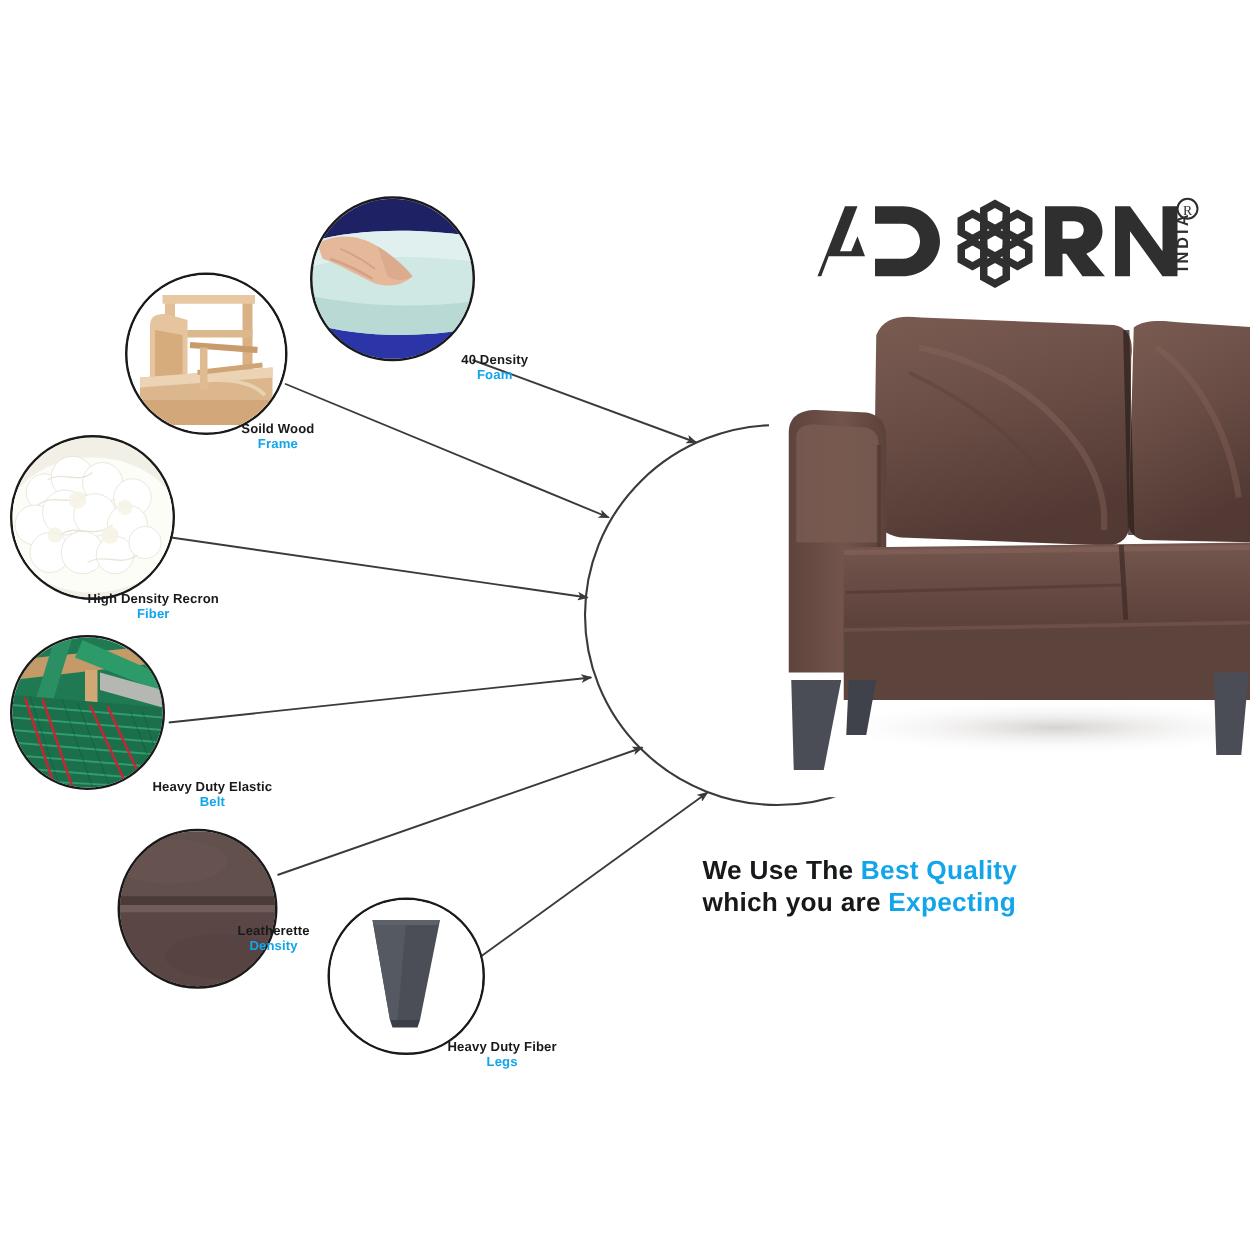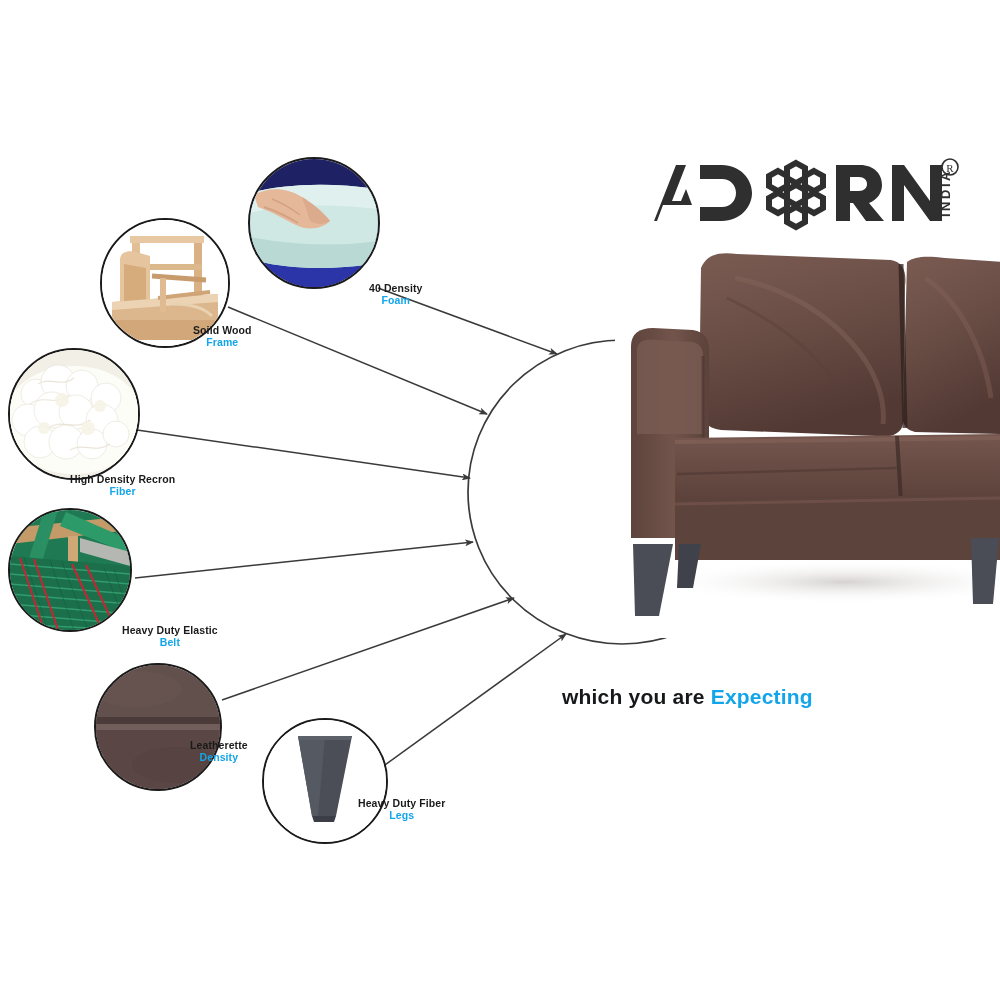--- a/index.html
+++ b/index.html
@@ -148,21 +148,21 @@
         <path d="M10,82 L116,74 L116,82 L10,90 Z" fill="#ecd3b4"></path>
 
         <rect x="8" y="100" width="110" height="20" fill="#d2a87b"></rect>
 
         <path d="M50,56 L104,60" stroke="#c89b6c" stroke-width="5" fill="none"></path>
         <path d="M56,78 L108,72" stroke="#cfa476" stroke-width="4" fill="none"></path>
         <rect x="58" y="58" width="6" height="34" fill="#e0bb92"></rect>
         <path d="M72,84 C88,84 102,88 110,96" stroke="#e9d2b2" stroke-width="3" fill="none"></path>
       </svg>
     </div>
-    <div class="caption" style="left:193px; top:324px;">
+    <div class="caption" style="left:193px; top:337px;">
       <span class="cap-main">Soild Wood</span>
       <span class="cap-sub">Frame</span>
     </div>
   </div>
 
   <div class="feature">
     <div class="circle-photo" style="left:8px; top:348px; width:132px; height:132px;">
       <svg width="128" height="128" viewBox="0 0 128 128">
         <rect x="0" y="0" width="128" height="128" fill="#f2efe6"></rect>
         <ellipse cx="64" cy="70" rx="70" ry="54" fill="#fdfdf8"></ellipse>
@@ -263,21 +263,21 @@
   <div class="feature">
     <div class="circle-photo" style="left:262px; top:718px; width:126px; height:126px;">
       <svg width="122" height="122" viewBox="0 0 122 122">
         <rect x="0" y="0" width="122" height="122" fill="#ffffff"></rect>
         <path d="M34,16 L88,16 L72,96 L48,96 Z" fill="#4b4e56"></path>
         <path d="M34,16 L61,16 L54,96 L48,96 Z" fill="#555962"></path>
         <path d="M48,96 L72,96 L70,102 L50,102 Z" fill="#3b3e46"></path>
         <path d="M34,16 L88,16 L86,20 L36,20 Z" fill="#5d616a"></path>
       </svg>
     </div>
-    <div class="caption" style="left:358px; top:797px;">
+    <div class="caption" style="left:358px; top:832px;">
       <span class="cap-main">Heavy Duty Fiber</span>
       <span class="cap-sub">Legs</span>
     </div>
   </div>
 
   <svg id="logo" viewBox="0 0 312 80">
     <g fill="#2f2f2f">
 
       <path d="M6,66 L28,10 L38,10 L24,46 L33,46 L38,34 L44,50 L15,50 L9,66 Z"></path>
 
@@ -362,18 +362,21 @@
 
       <ellipse cx="230" cy="344" rx="190" ry="22" fill="url(#floorShadow)"></ellipse>
 
       <path d="M18,306 L58,306 L44,378 L20,378 Z" fill="#4a4d55"></path>
       <path d="M64,306 L86,306 L78,350 L62,350 Z" fill="#3f424a"></path>
       <path d="M356,300 L384,300 L378,366 L358,366 Z" fill="#4a4d55"></path>
     </svg>
   </div>
 
   <div id="tagline">
+    <div class="tag-line1">
+      <span>We Use The </span><span class="tag-hl">Best Quality</span>
+    </div>
     <div class="tag-line2">
       <span>which you are </span><span class="tag-hl">Expecting</span>
     </div>
   </div>
 
 </div>
 
 </body></html>

